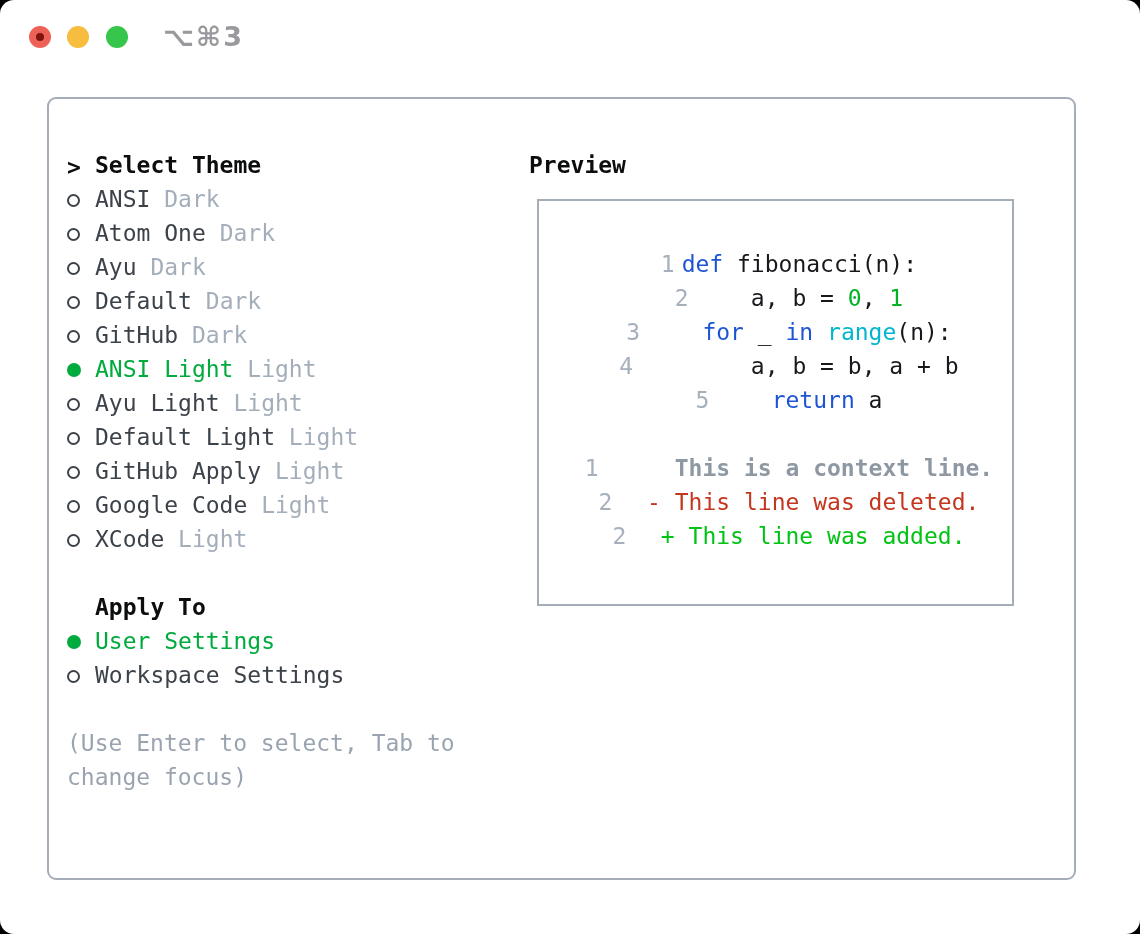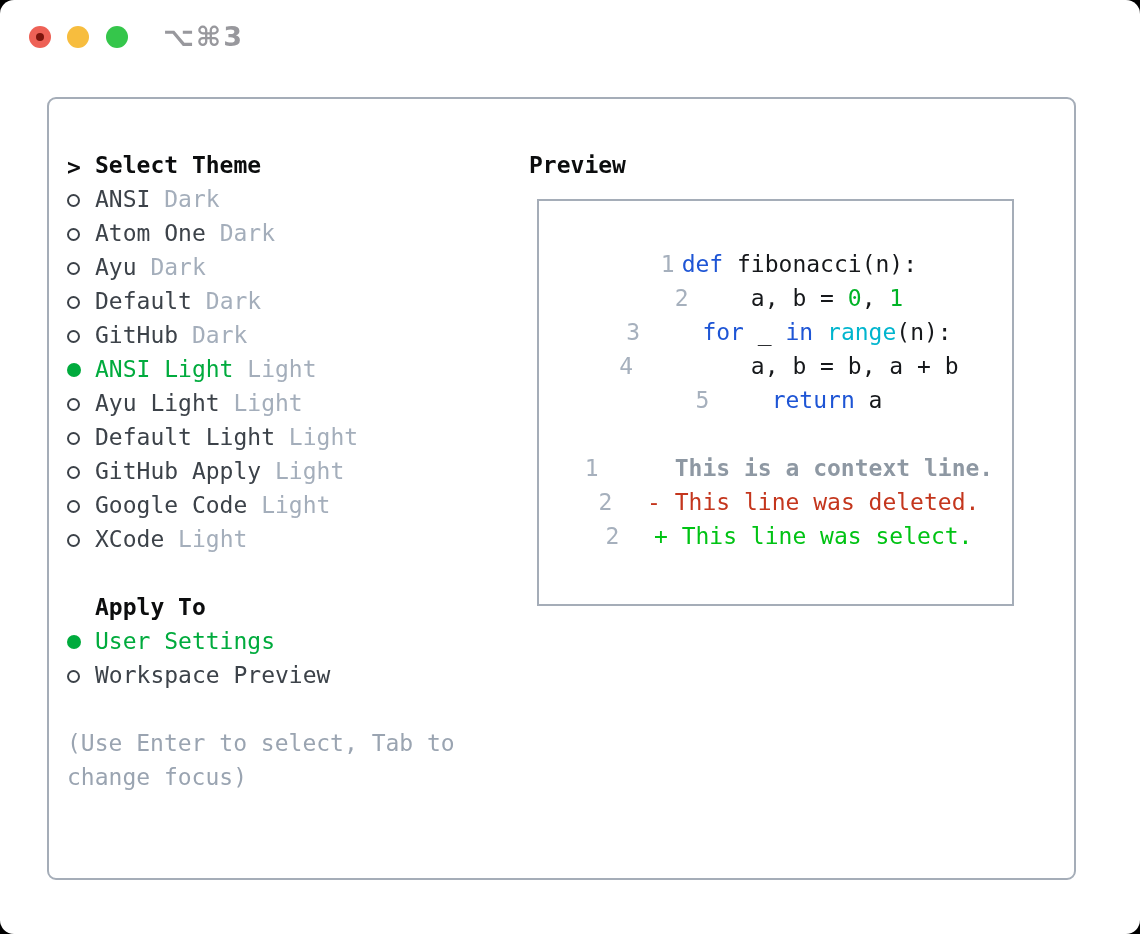--- a/index.html
+++ b/index.html
@@ -101,21 +101,21 @@
   <div class="row"><span class="bullet-slot"><span class="radio"></span></span><span class="t-name">XCode</span><span class="t-variant">Light</span></div>
 </div>
 
       <div class="blank"></div>
 
       <div class="row hdr"><span class="bullet-slot"></span><span>Apply To</span></div>
 
       <div id="apply-list">
   <div class="row sel"><span class="bullet-slot"><span class="radio on"></span></span><span class="t-name">User Settings</span></div>
 
-  <div class="row"><span class="bullet-slot"><span class="radio"></span></span><span class="t-name">Workspace Preview</span></div>
+  <div class="row"><span class="bullet-slot"><span class="radio"></span></span><span class="t-name">Workspace Settings</span></div>
 </div>
 
       <div class="blank"></div>
 
       <div class="row hint">(Use Enter to select, Tab to</div>
       <div class="row hint">change focus)</div>
     </div>
 
     <div class="row hdr preview-title">Preview</div>
 
@@ -130,18 +130,18 @@
   <div class="code-line"><span class="gutter">4</span><span class="code-text"><span class="seg-fg">        a, b = b, a + b</span></span></div>
 
   <div class="code-line"><span class="gutter">5</span><span class="code-text"><span class="seg-fg">    </span><span class="seg-kw">return</span><span class="seg-fg"> a</span></span></div>
 
   <div class="code-line"><span class="gutter"></span><span class="code-text"></span></div>
 
   <div class="code-line"><span class="gutter">1</span><span class="code-text"><span class="seg-ctx">     This is a context line.</span></span></div>
 
   <div class="code-line"><span class="gutter">2</span><span class="code-text"><span class="seg-del">  - This line was deleted.</span></span></div>
 
-  <div class="code-line"><span class="gutter">2</span><span class="code-text"><span class="seg-add">  + This line was select.</span></span></div>
+  <div class="code-line"><span class="gutter">2</span><span class="code-text"><span class="seg-add">  + This line was added.</span></span></div>
 </div>
     </div>
 
   </div>
 </div>
 
 </body></html>

